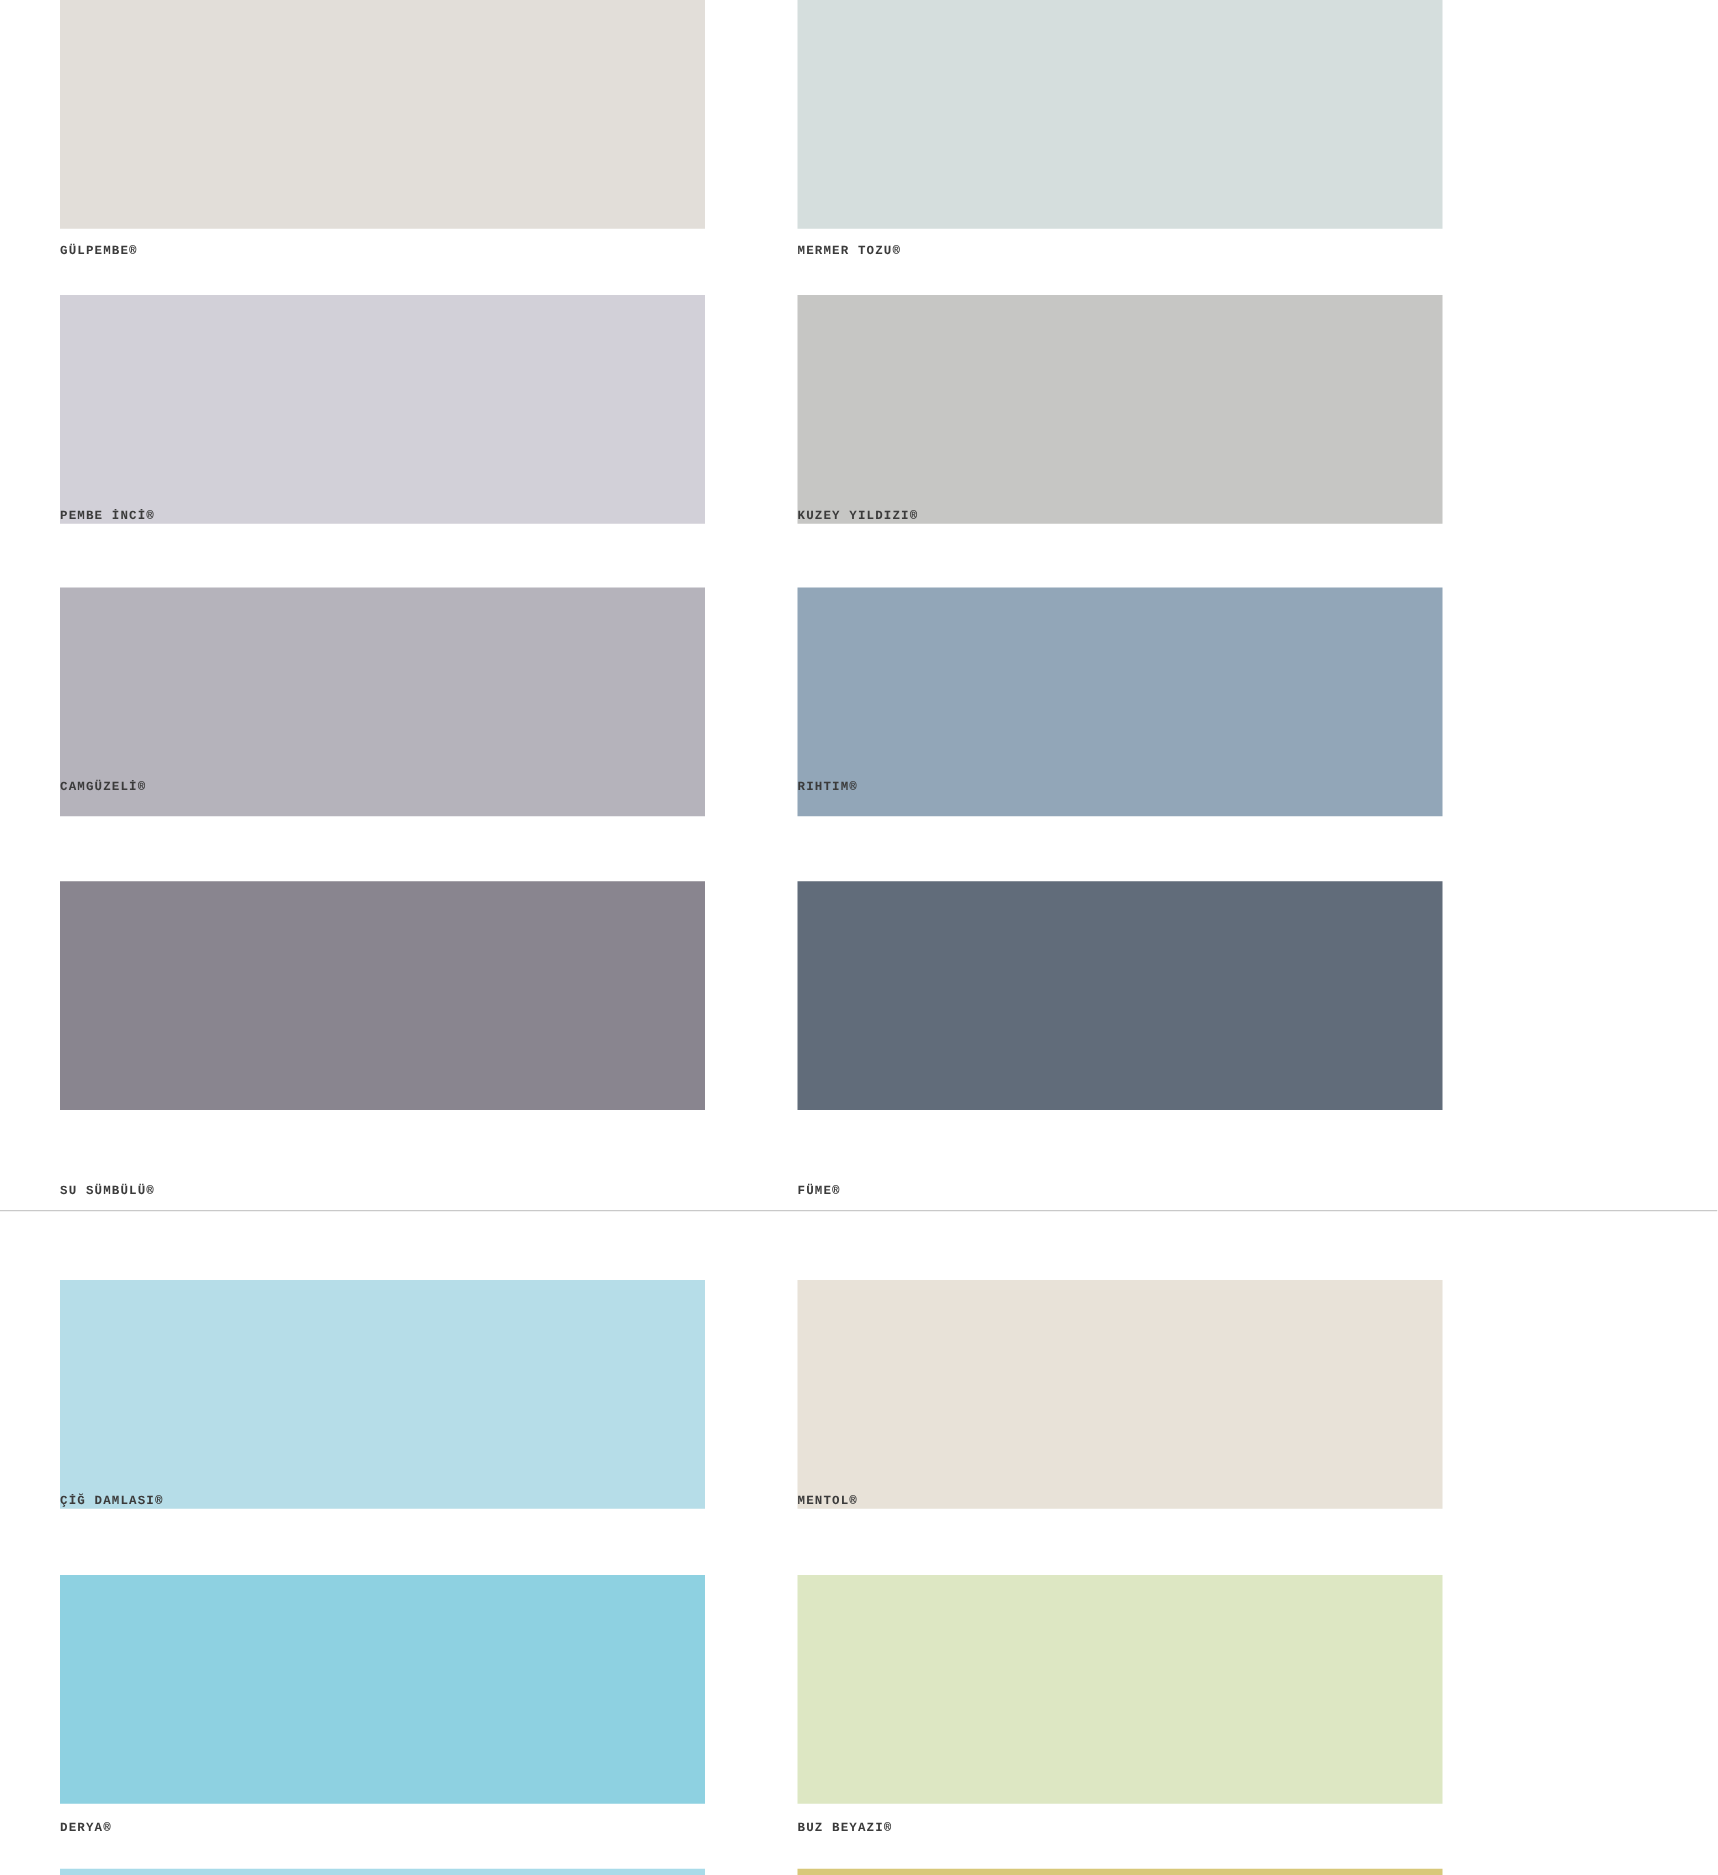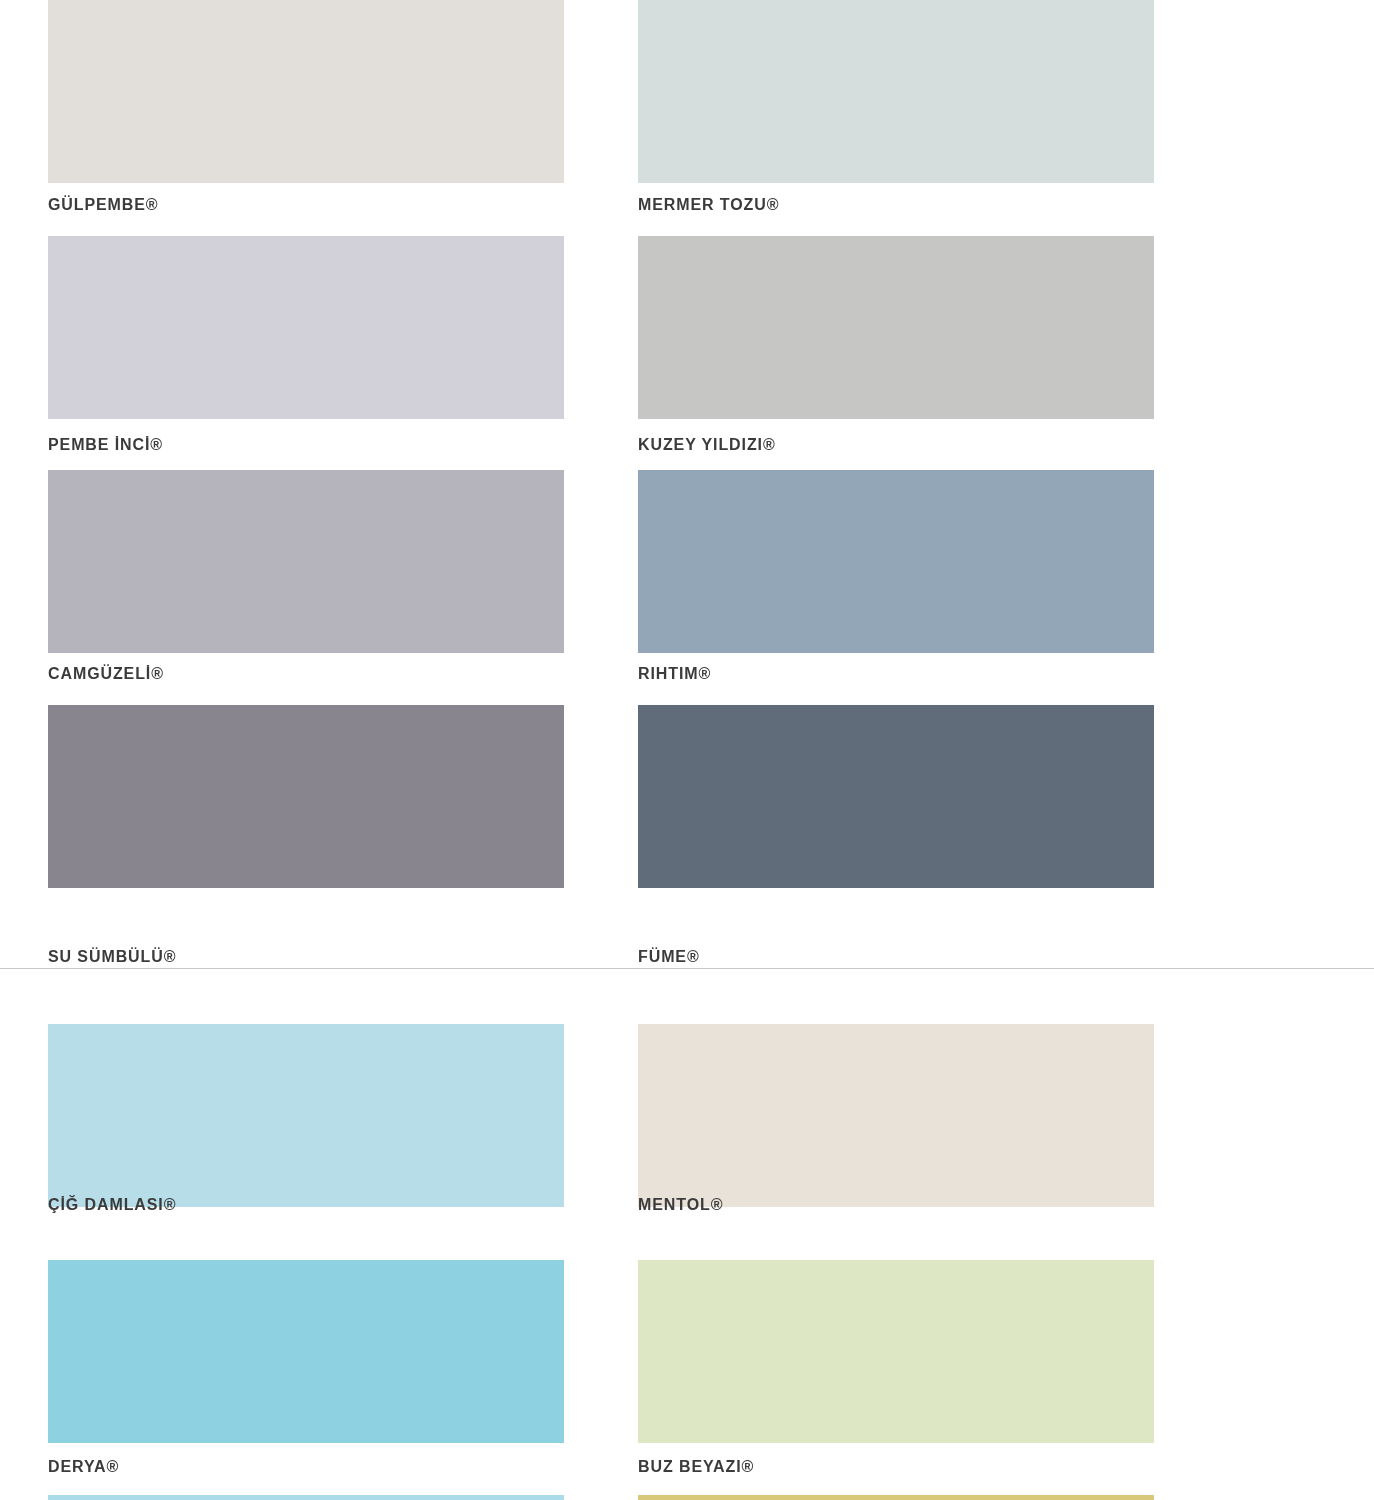--- a/index.html
+++ b/index.html
@@ -56,41 +56,41 @@
     width: 100%;
     height: 100%;
     line-height: 0;
     font-size: 0;
   }
 
   .swatch-label {
     position: absolute;
     left: 0;
     white-space: nowrap;
-    font-family: Liberation Sans, sans-serif;
-    font-size: 16px;
+    font-family: Liberation Mono, monospace;
+    font-size: 10px;
     font-weight: 700;
     letter-spacing: 0.9px;
     color: #3b3b3b;
     text-transform: uppercase;
   }
 
   
   .col-left  { left: 48px;  width: 516px; }
   .col-right { left: 638px; width: 516px; }
 
   
   .t-r1 { top: 0px;   height: 183px; }
   .t-r2 { top: 236px; height: 183px; }
   .t-r3 { top: 470px; height: 183px; }
   .t-r4 { top: 705px; height: 183px; }
 
   .t-l1 { top: 196px; }
-  .t-l2 { top: 436px; }
-  .t-l3 { top: 665px; }
+  .t-l2 { top: 408px; }
+  .t-l3 { top: 625px; }
   .t-l4 { top: 936px; margin-top: 12px; }
 
   
   .b-r1 { top: 26px;  height: 183px; }
   .b-r2 { top: 262px; height: 183px; }
   .b-r3 { top: 497px; height: 90px; }   
 
   .b-l1 { top: 198px; }
   .b-l2 { top: 460px; }
 

